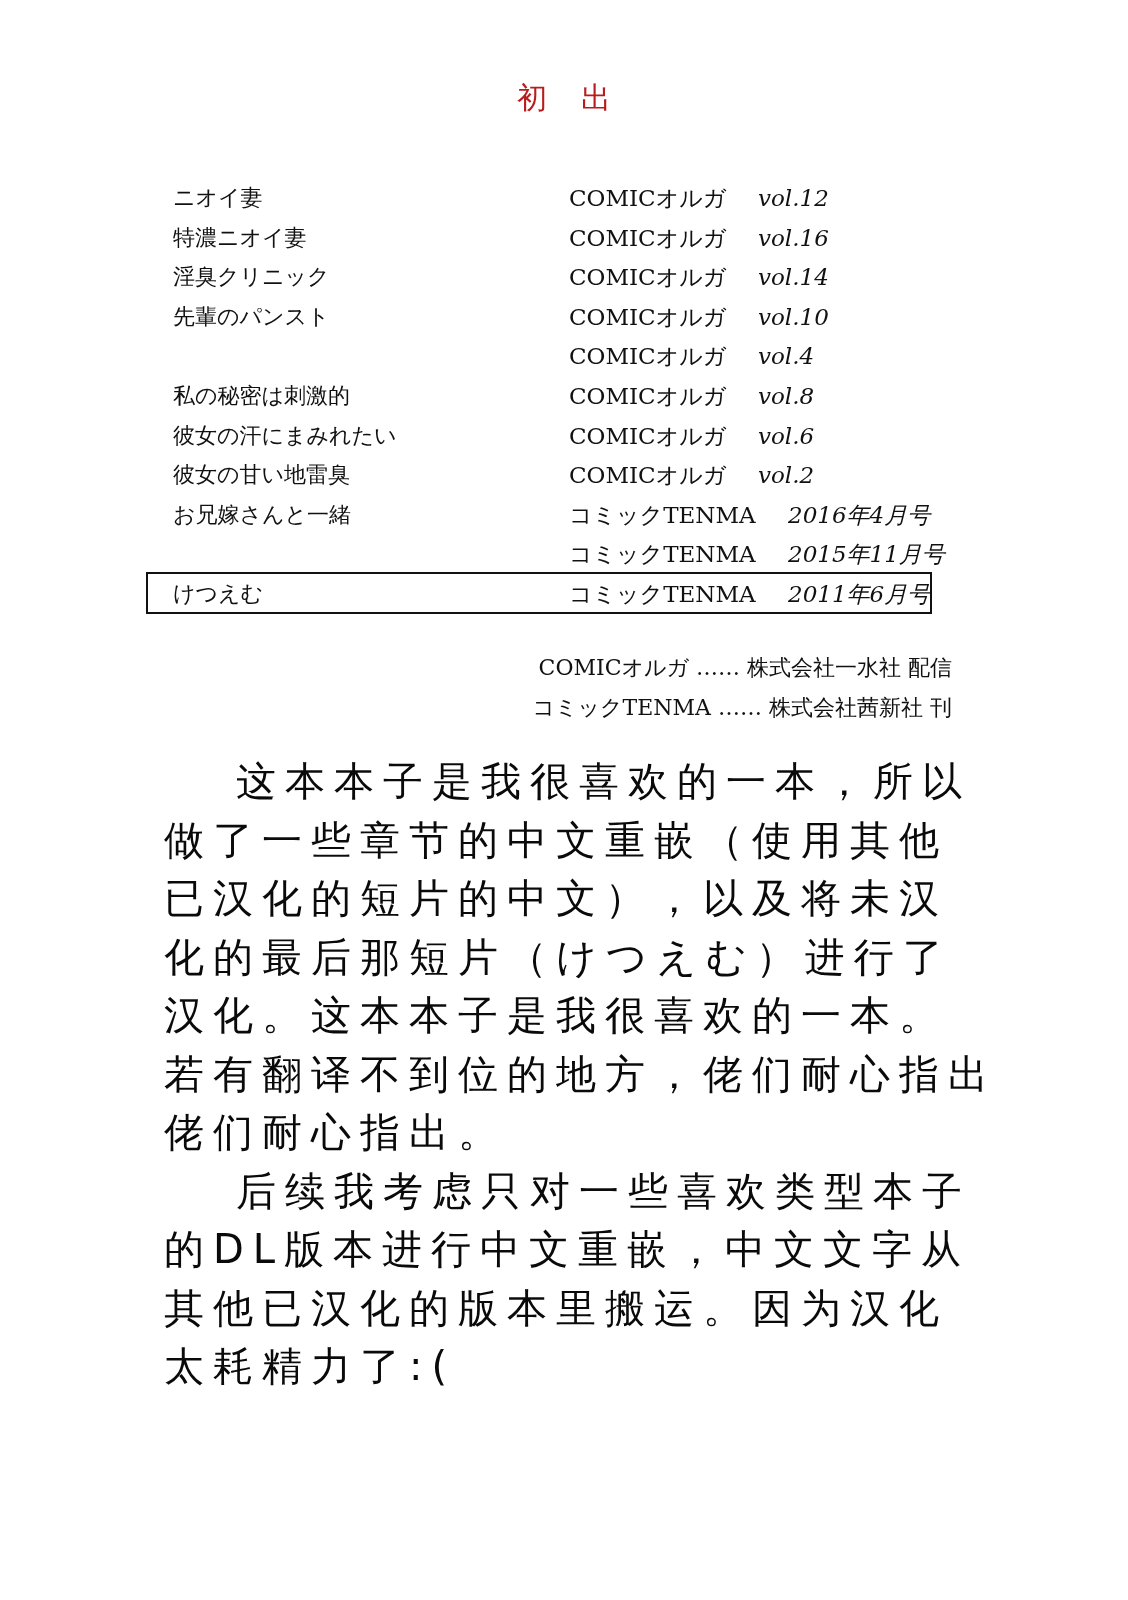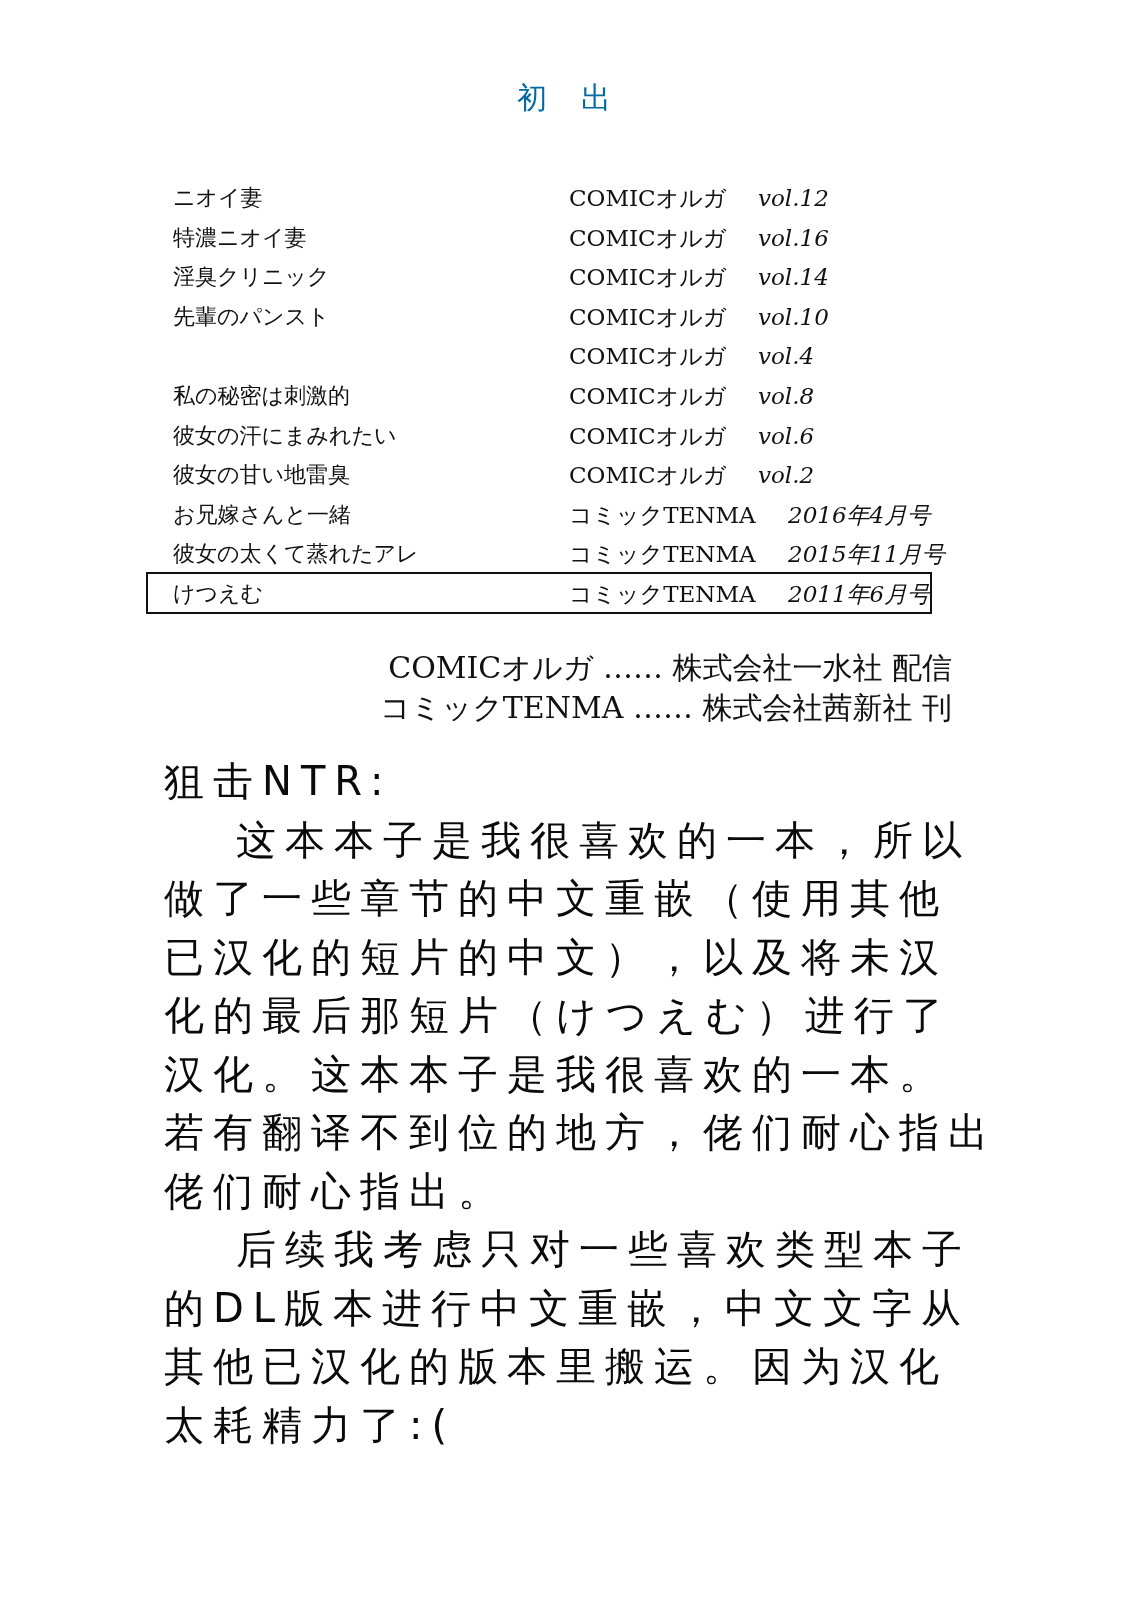--- a/index.html
+++ b/index.html
@@ -18,21 +18,21 @@
     .title {
       position: absolute;
       top: 76px;
       left: 0;
       width: 1128px;
       text-align: center;
       font-size: 30px;
       letter-spacing: 34px;
       text-indent: 34px;
       line-height: 44px;
-      color: #0369a1;
+      color: #b91c1c;
     }
     .credits {
       position: absolute;
       top: 178px;
       left: 0;
       width: 1128px;
     }
     .credit-row {
       position: absolute;
       left: 16px;
@@ -66,21 +66,21 @@
       width: 786px;
       height: 42px;
       border: 2px solid #111;
       box-sizing: border-box;
     }
     .publishers {
       position: absolute;
       top: 648px;
       right: 176px;
       text-align: right;
-      font-size: 30px;
+      font-size: 22px;
       line-height: 40px;
       white-space: nowrap;
     }
     .note {
       position: absolute;
       top: 752px;
       left: 164px;
       width: 800px;
       font-family: "DejaVu Sans", "Liberation Sans", sans-serif;
       font-size: 40px;
@@ -142,40 +142,38 @@
     <span class="credit-title">彼女の甘い地雷臭</span>
     <span class="credit-mag">COMICオルガ</span>
     <span class="credit-issue" style="left:742px">vol.2</span>
   </div>
   <div class="credit-row" style="top:316.8px">
     <span class="credit-title">お兄嫁さんと一緒</span>
     <span class="credit-mag">コミックTENMA</span>
     <span class="credit-issue" style="left:772px">2016年4月号</span>
   </div>
   <div class="credit-row" style="top:356.4px">
-    <span class="credit-title">彼女の太くて蒸れたアレ</span>
     <span class="credit-mag">コミックTENMA</span>
     <span class="credit-issue" style="left:772px">2015年11月号</span>
   </div>
   <div class="credit-row boxed" style="top:396px">
     <span class="credit-title">けつえむ</span>
     <span class="credit-mag">コミックTENMA</span>
     <span class="credit-issue" style="left:772px">2011年6月号</span>
   </div>
 </div>
 
 <div class="highlight-box"></div>
 
 <div class="publishers">
   <div>COMICオルガ …… 株式会社一水社 配信</div>
   <div>コミックTENMA …… 株式会社茜新社 刊</div>
 </div>
 
 <div class="note">
-  <span class="note-line">狙击NTR:</span>
   <span class="note-line indent">这本本子是我很喜欢的一本，所以</span>
   <span class="note-line">做了一些章节的中文重嵌（使用其他</span>
   <span class="note-line">已汉化的短片的中文），以及将未汉</span>
   <span class="note-line">化的最后那短片（けつえむ）进行了</span>
   <span class="note-line">汉化。这本本子是我很喜欢的一本。</span>
   <span class="note-line">若有翻译不到位的地方，佬们耐心指出</span>
   <span class="note-line">佬们耐心指出。</span>
   <span class="note-line indent">后续我考虑只对一些喜欢类型本子</span>
   <span class="note-line">的DL版本进行中文重嵌，中文文字从</span>
   <span class="note-line">其他已汉化的版本里搬运。因为汉化</span>

